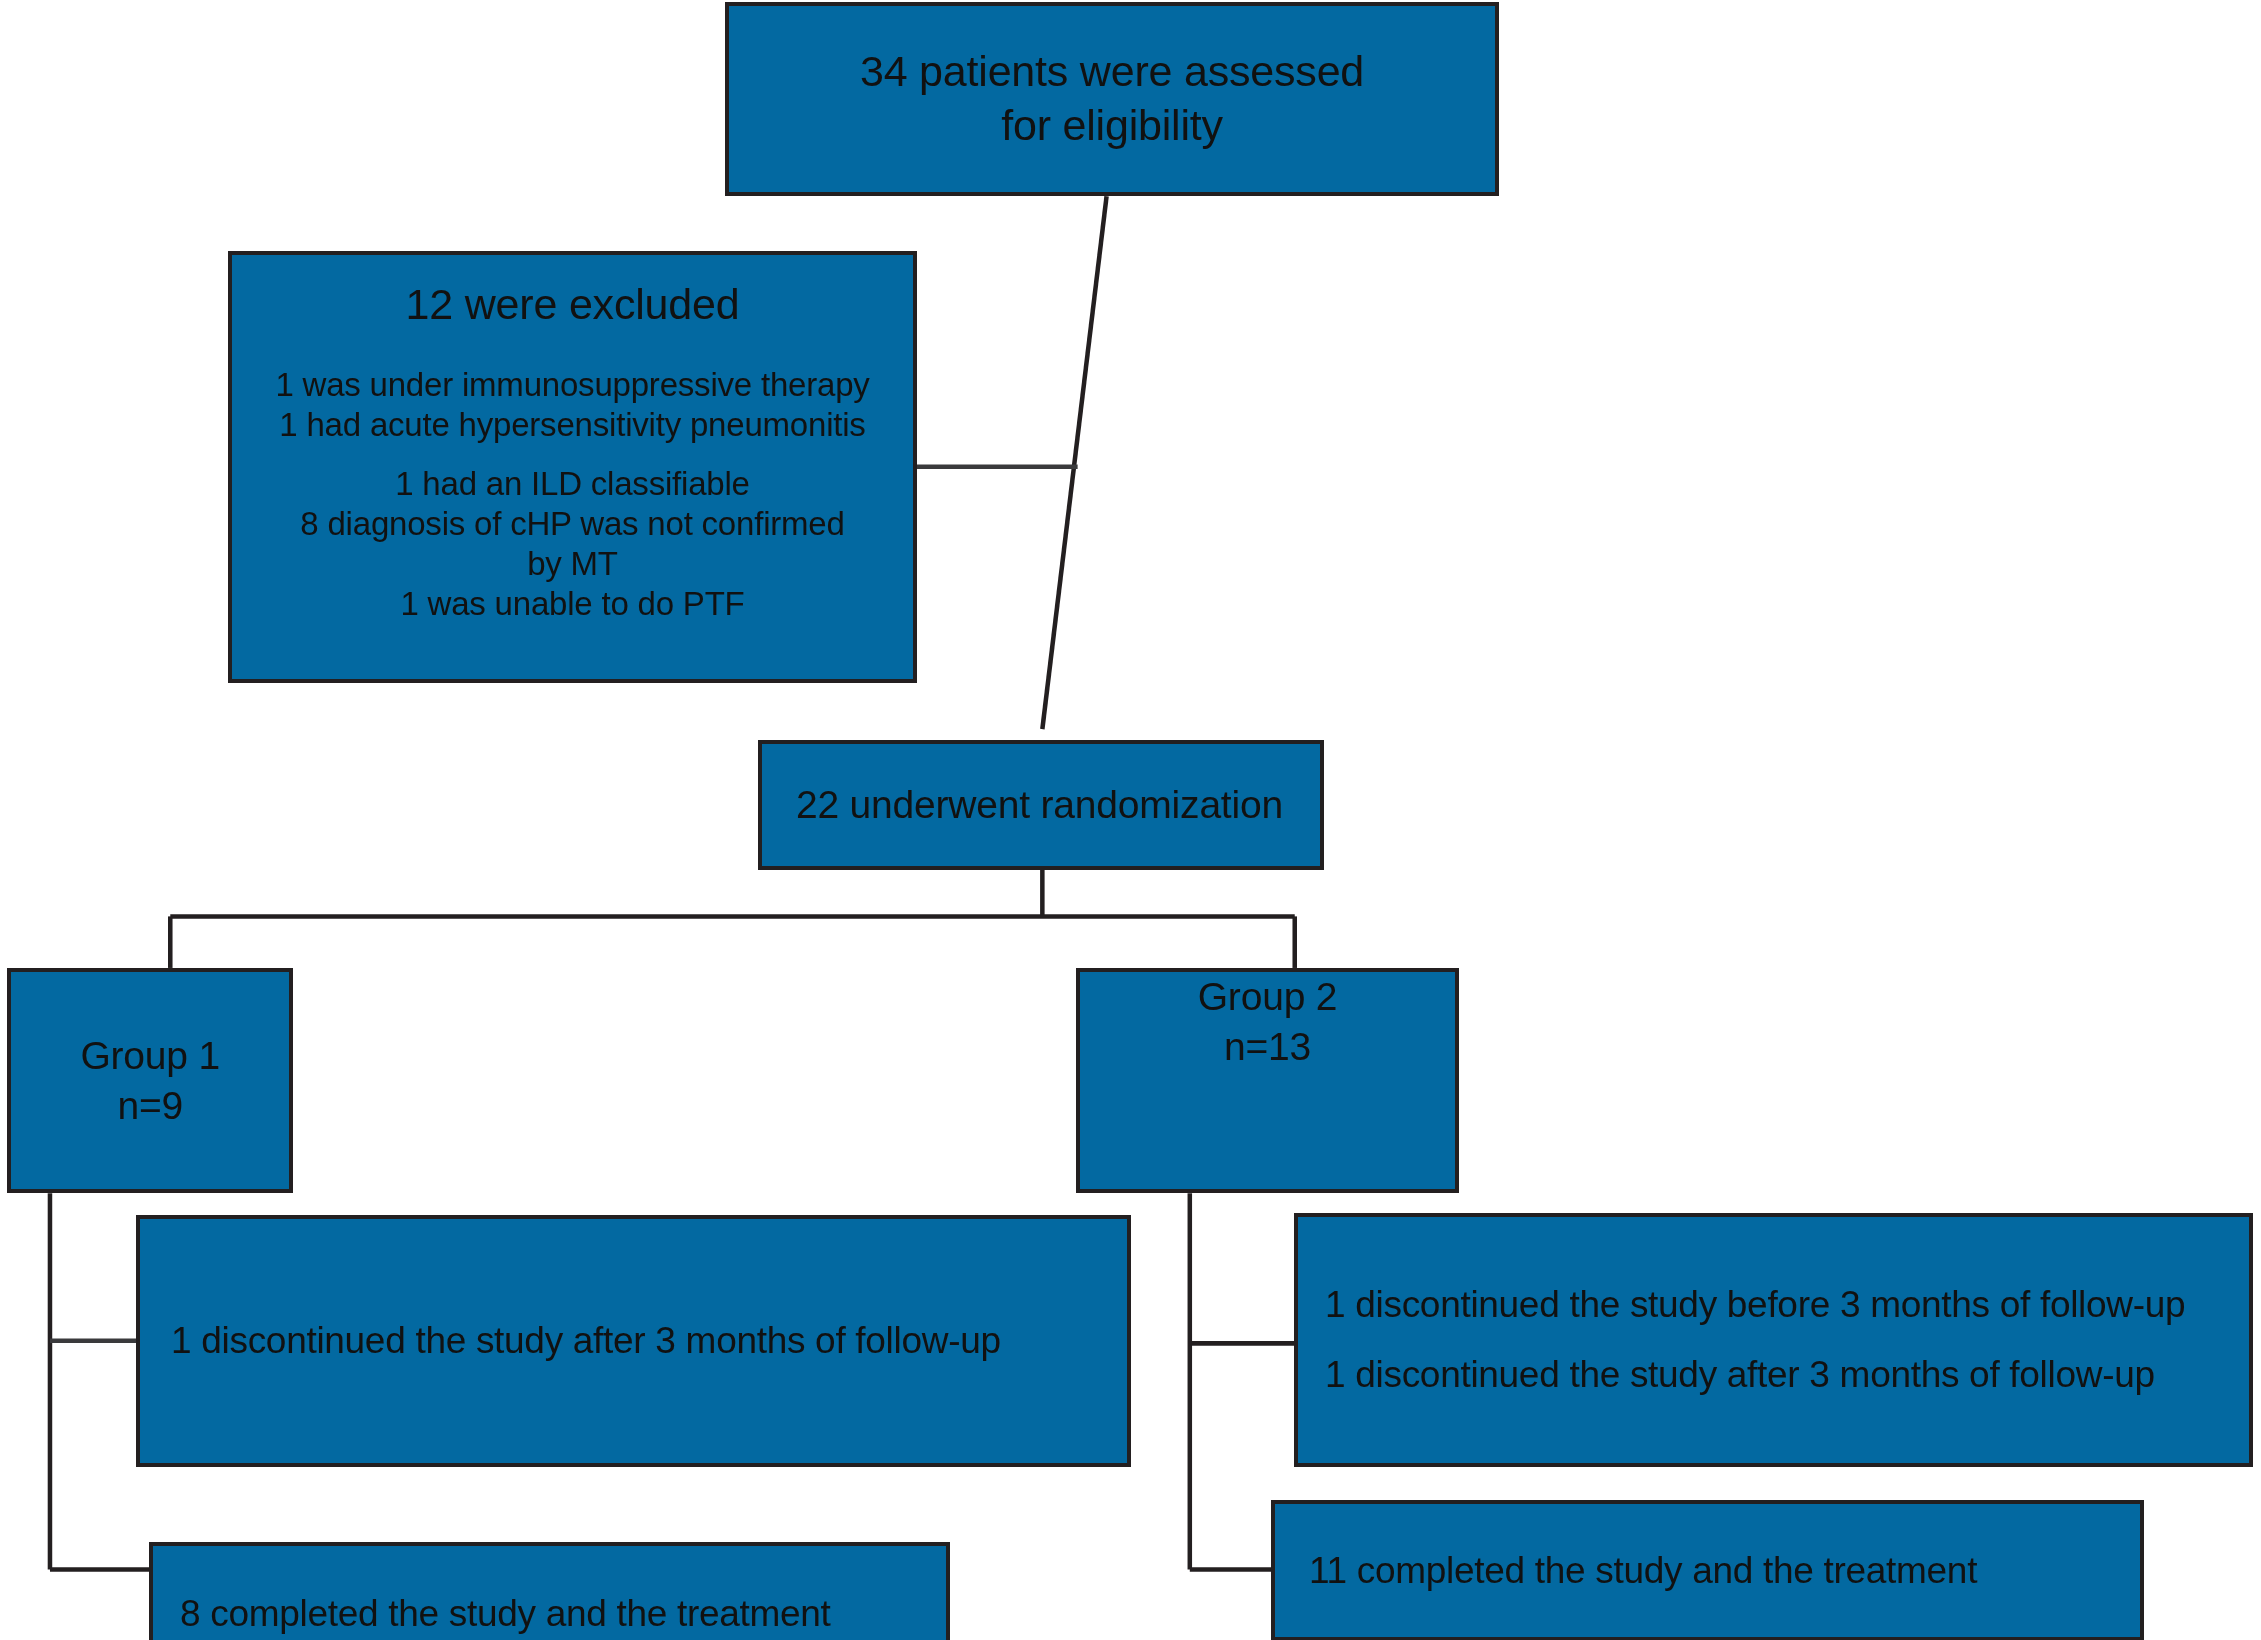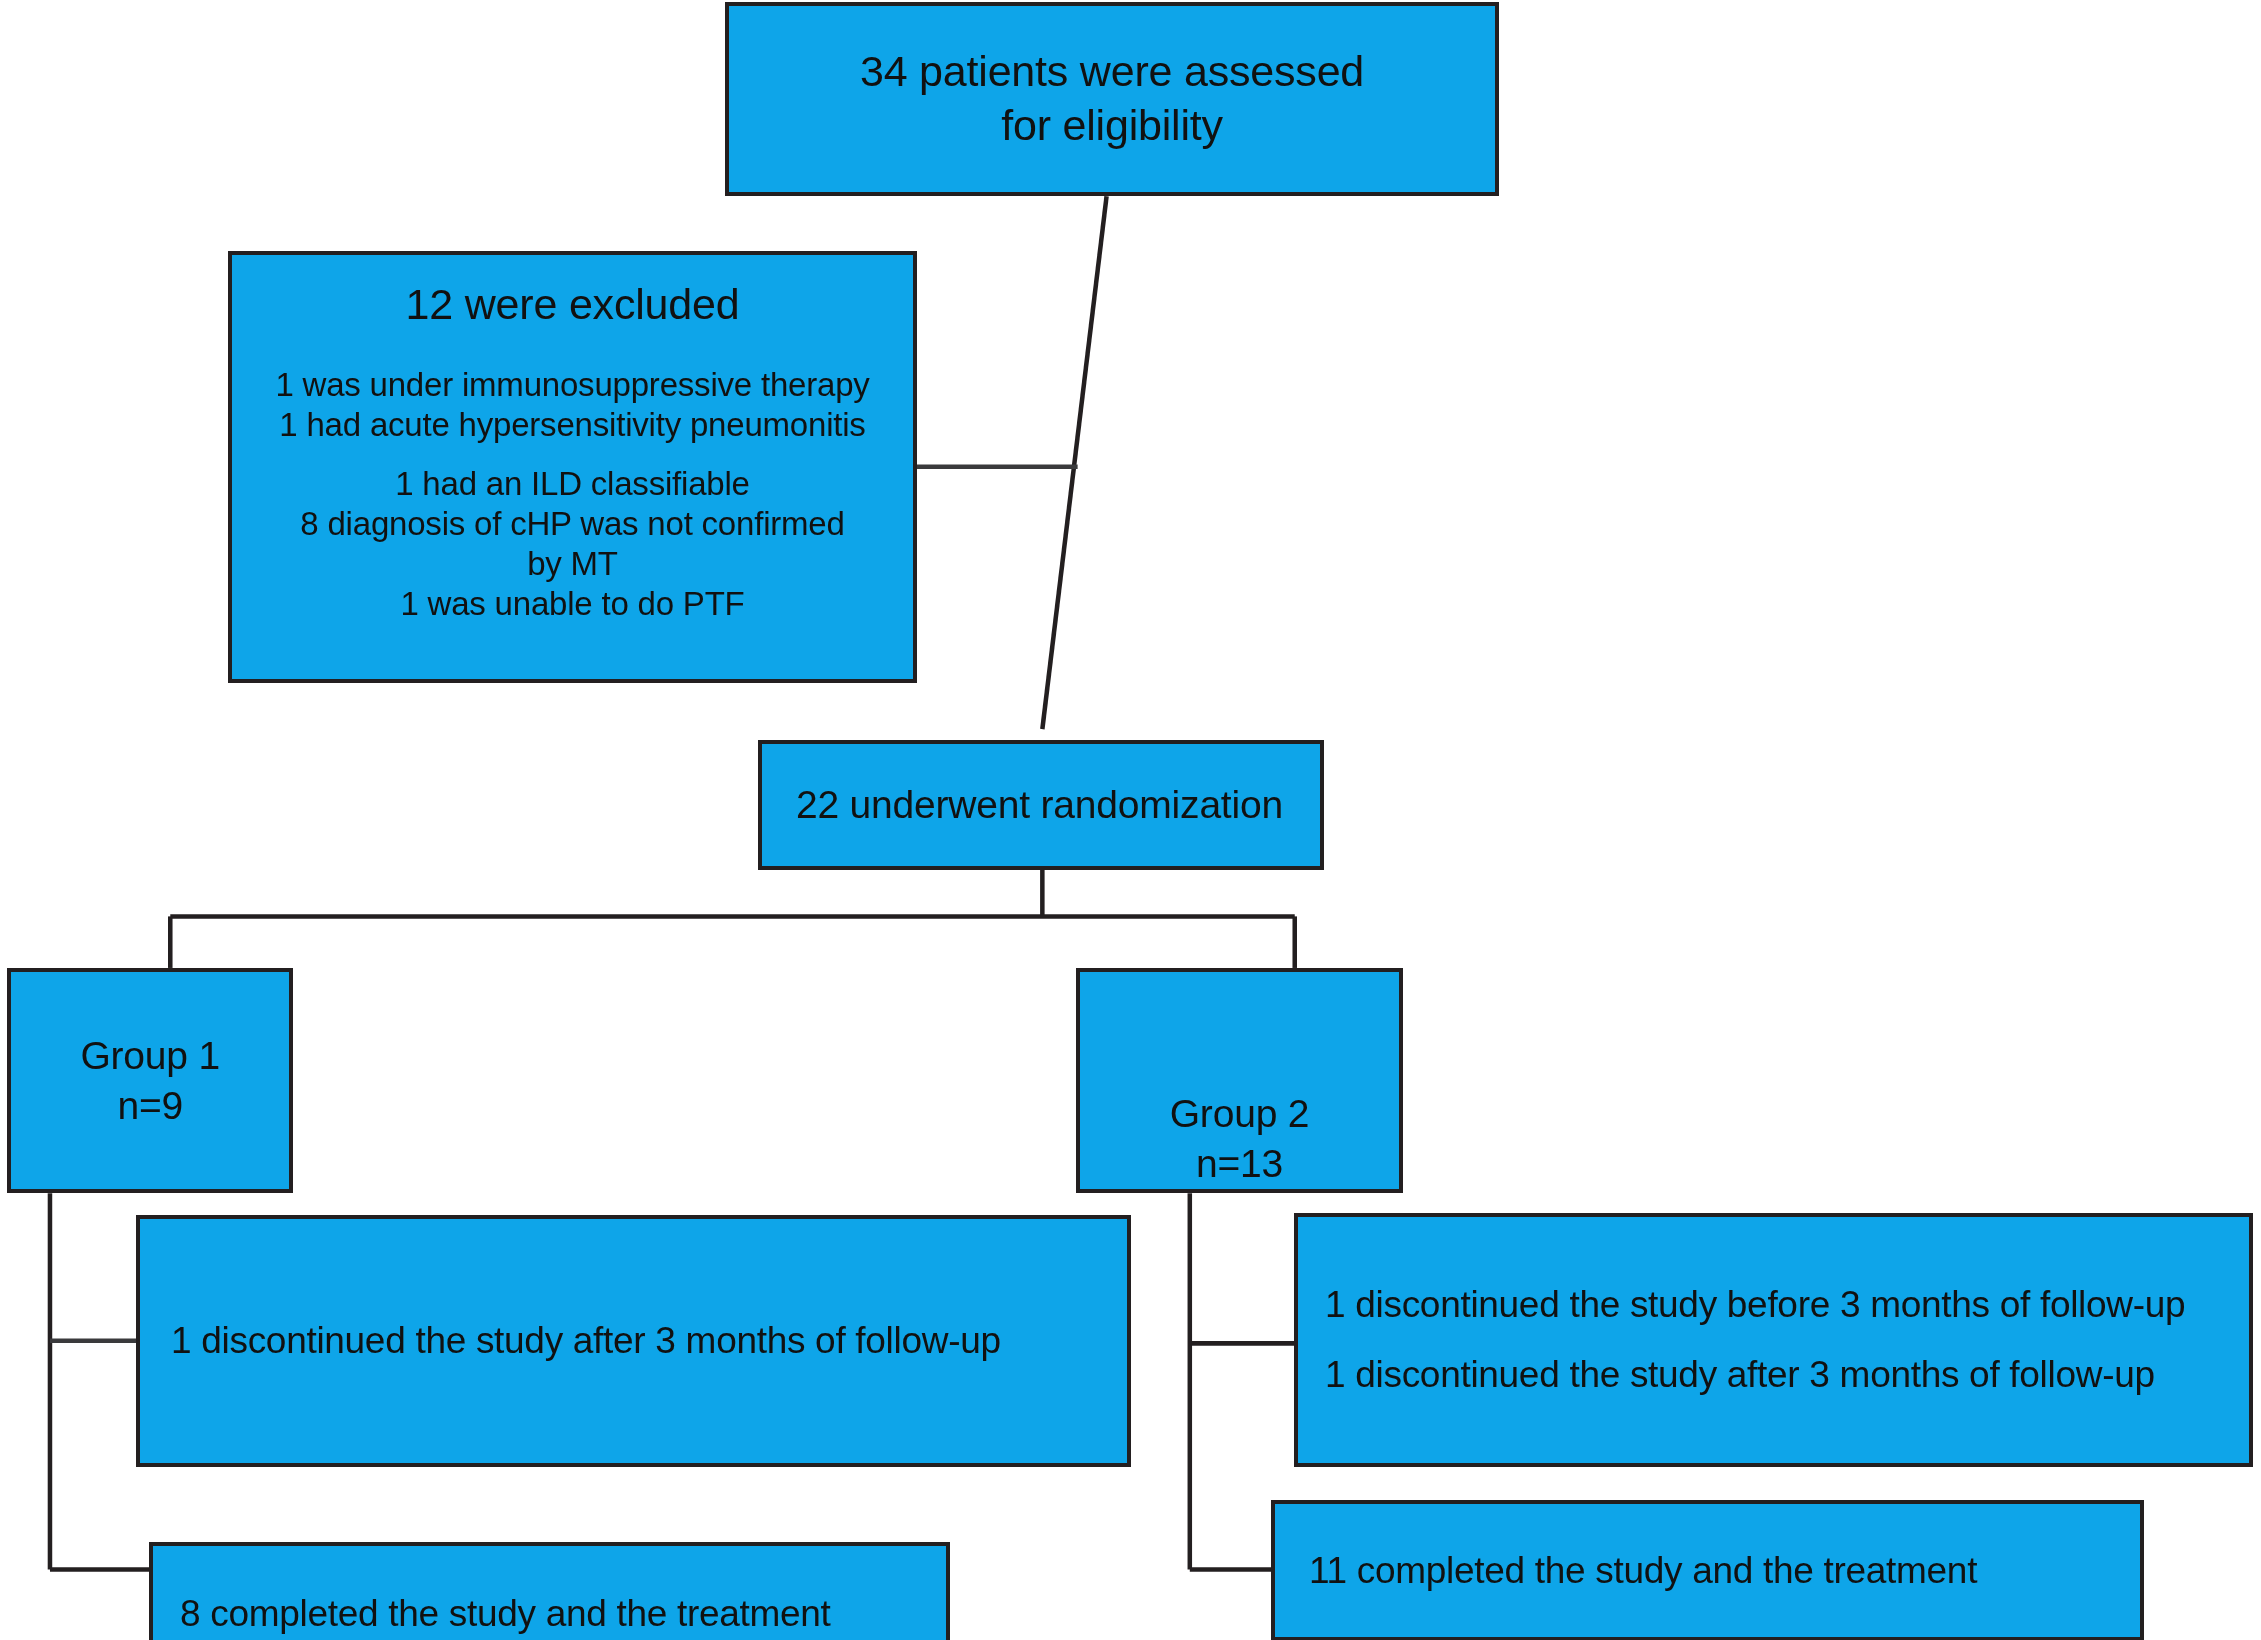--- a/index.html
+++ b/index.html
@@ -23,21 +23,21 @@
     position: absolute;
     left: 0;
     top: 0;
     width: 2262px;
     height: 1641px;
     pointer-events: none;
   }
   .node {
     position: absolute;
     box-sizing: border-box;
-    background: #0ea5e9;
+    background: #0369a1;
     border: 4.5px solid #231f20;
     display: flex;
     flex-direction: column;
     z-index: 2;
   }
   .node .txt {
     white-space: pre-line;
   }
   
   #node-assessed {
@@ -101,24 +101,24 @@
     left: 7.2px;
     top: 968px;
     width: 286px;
     height: 225px;
     align-items: center;
     justify-content: center;
   }
   #node-group2 {
     left: 1076px;
     top: 968px;
-    width: 327px;
+    width: 383px;
     height: 225px;
     align-items: center;
-    justify-content: flex-end;
+    justify-content: flex-start;
   }
   #node-group1 .txt, #node-group2 .txt {
     font-size: 39px;
     line-height: 1.28;
     text-align: center;
     letter-spacing: -0.2px;
   }
   
   #node-disc1 {
     left: 136px;

